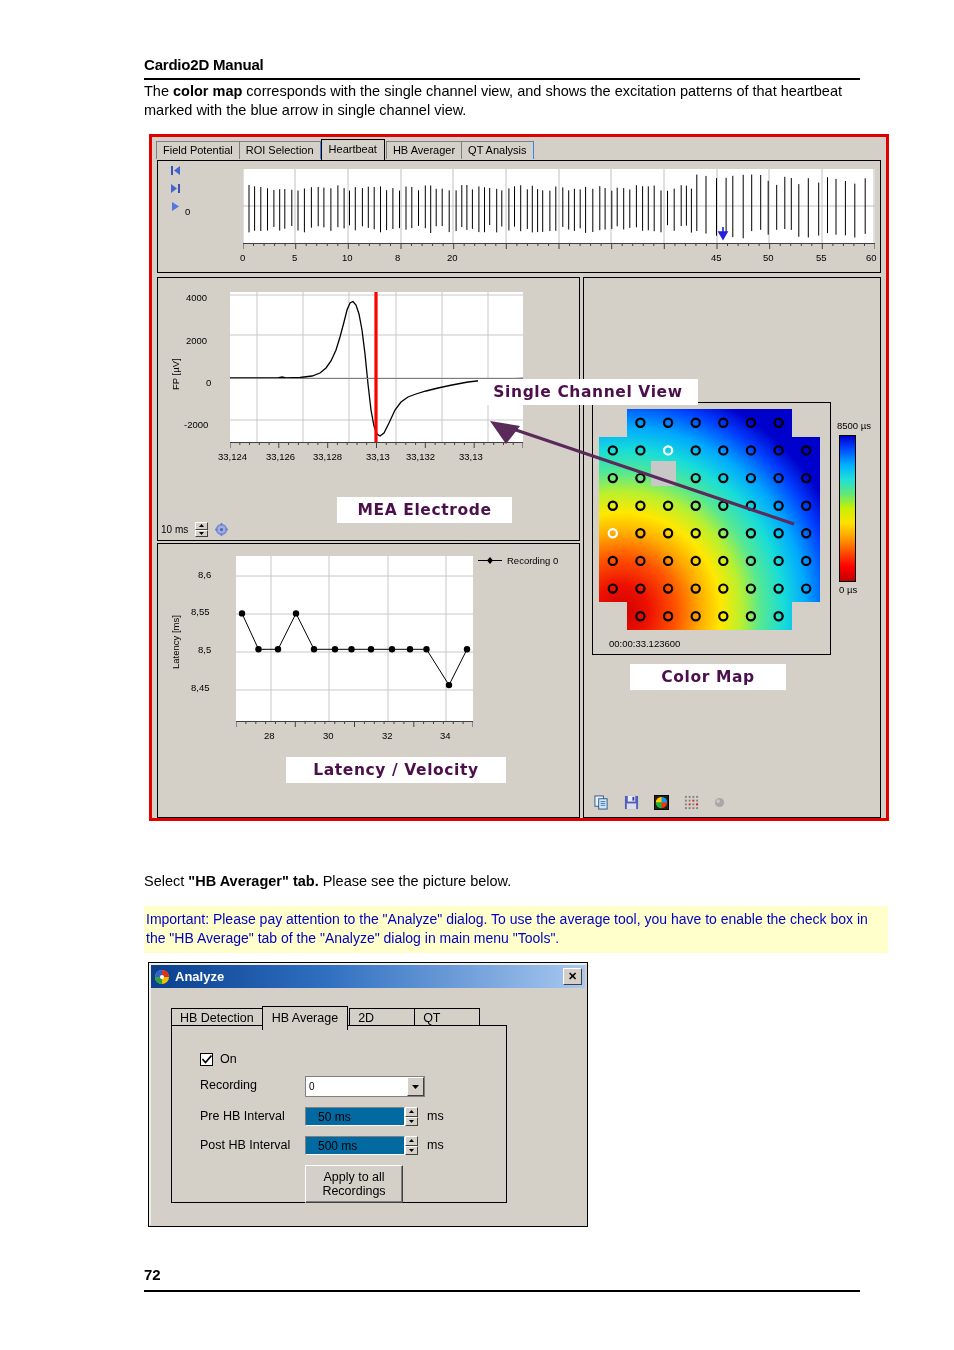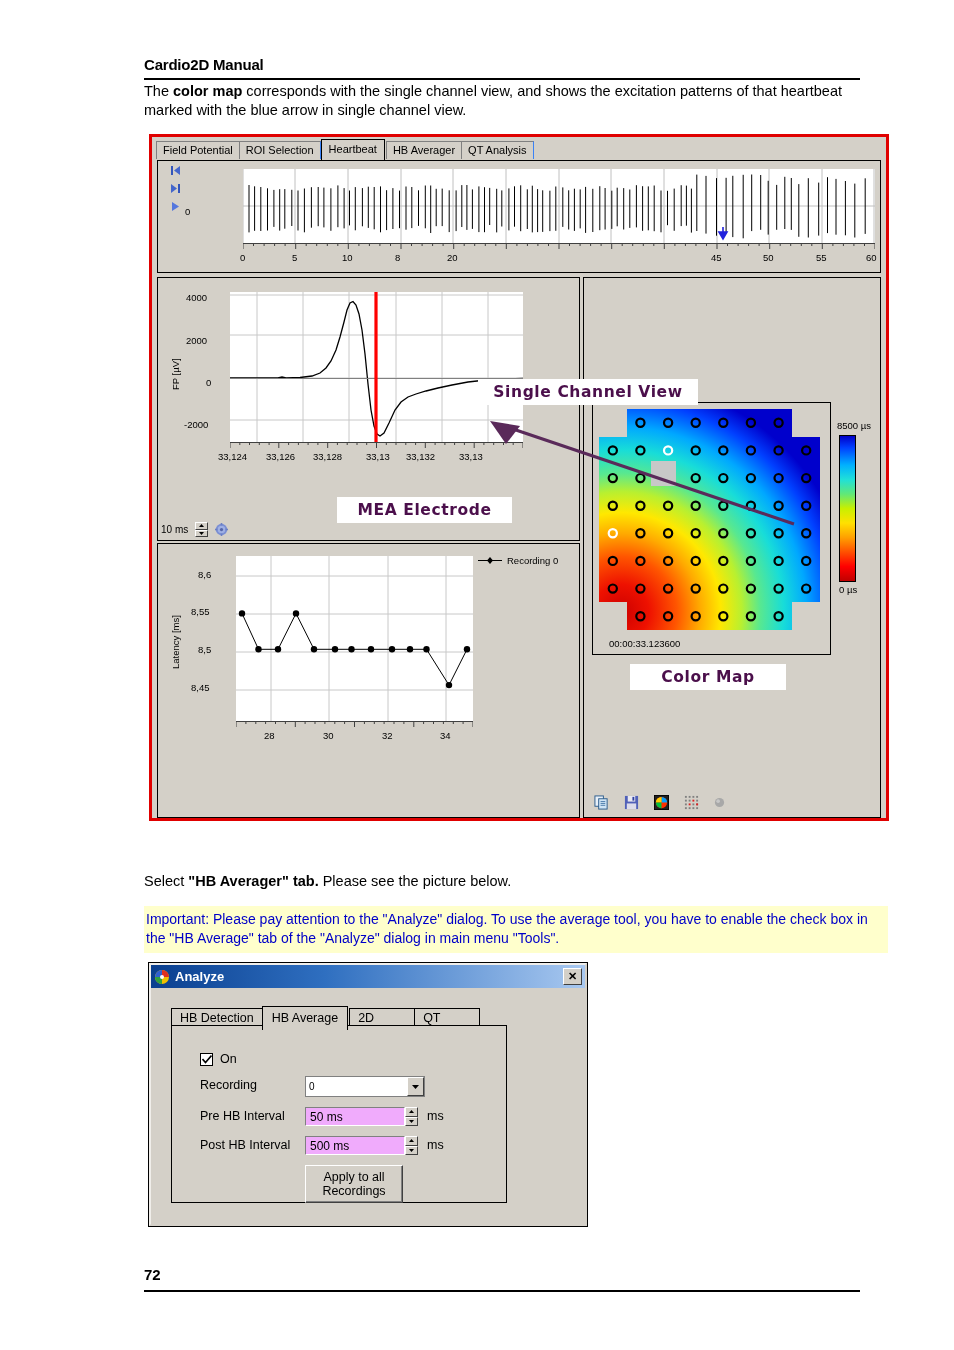--- a/index.html
+++ b/index.html
@@ -277,26 +277,26 @@
     font-size: 12.5px; color: #000;
   }
   .chk {
     width: 13px; height: 13px;
     background: #fff; border: 1px solid #000;
     display: inline-flex; align-items: center; justify-content: center;
     margin-right: 7px;
     box-sizing: border-box;
   }
   .txtbox {
-    background: #f0abfc;
+    background: #0369a1;
     border: 1px solid #808080;
     border-right-color: #fff; border-bottom-color: #fff;
     height: 19px;
     display: inline-flex; align-items: center;
-    font-size: 12px; padding-left: 4px;
+    font-size: 12px; padding-left: 12px;
     box-sizing: border-box;
   }
   .btn {
     background: #d4d0c8;
     border: 1px solid #fff;
     border-right-color: #404040; border-bottom-color: #404040;
     box-shadow: inset -1px -1px 0 #808080;
     display: flex; flex-direction: column;
     align-items: center; justify-content: center;
     font-size: 12.5px; color: #000; line-height: 14px;
@@ -723,20 +723,21 @@
     </svg>
     <div style="position:absolute; left:78px; top:186px;">
       <div class="axis-label" style="left:28px;  top:0;">28</div>
       <div class="axis-label" style="left:87px;  top:0;">30</div>
       <div class="axis-label" style="left:146px; top:0;">32</div>
       <div class="axis-label" style="left:204px; top:0;">34</div>
     </div>
 
   </div>
 
+  <div class="callout" style="left:134px; top:620px; width:200px;">Latency / Velocity</div>
 
   <div class="panel panel-cmap">
     <div class="cmap-box" style="top:124px;">
       <svg style="position:absolute; left:6px; top:6px; width:221px; height:221px;" viewBox="0 0 221 221">
         <defs>
           <radialGradient id="gRed" cx="10%" cy="92%" r="105%">
             <stop offset="0%" stop-color="#cc0000"></stop>
             <stop offset="12%" stop-color="#ee1100"></stop>
             <stop offset="24%" stop-color="#ff5500"></stop>
             <stop offset="34%" stop-color="#ffaa00"></stop>

